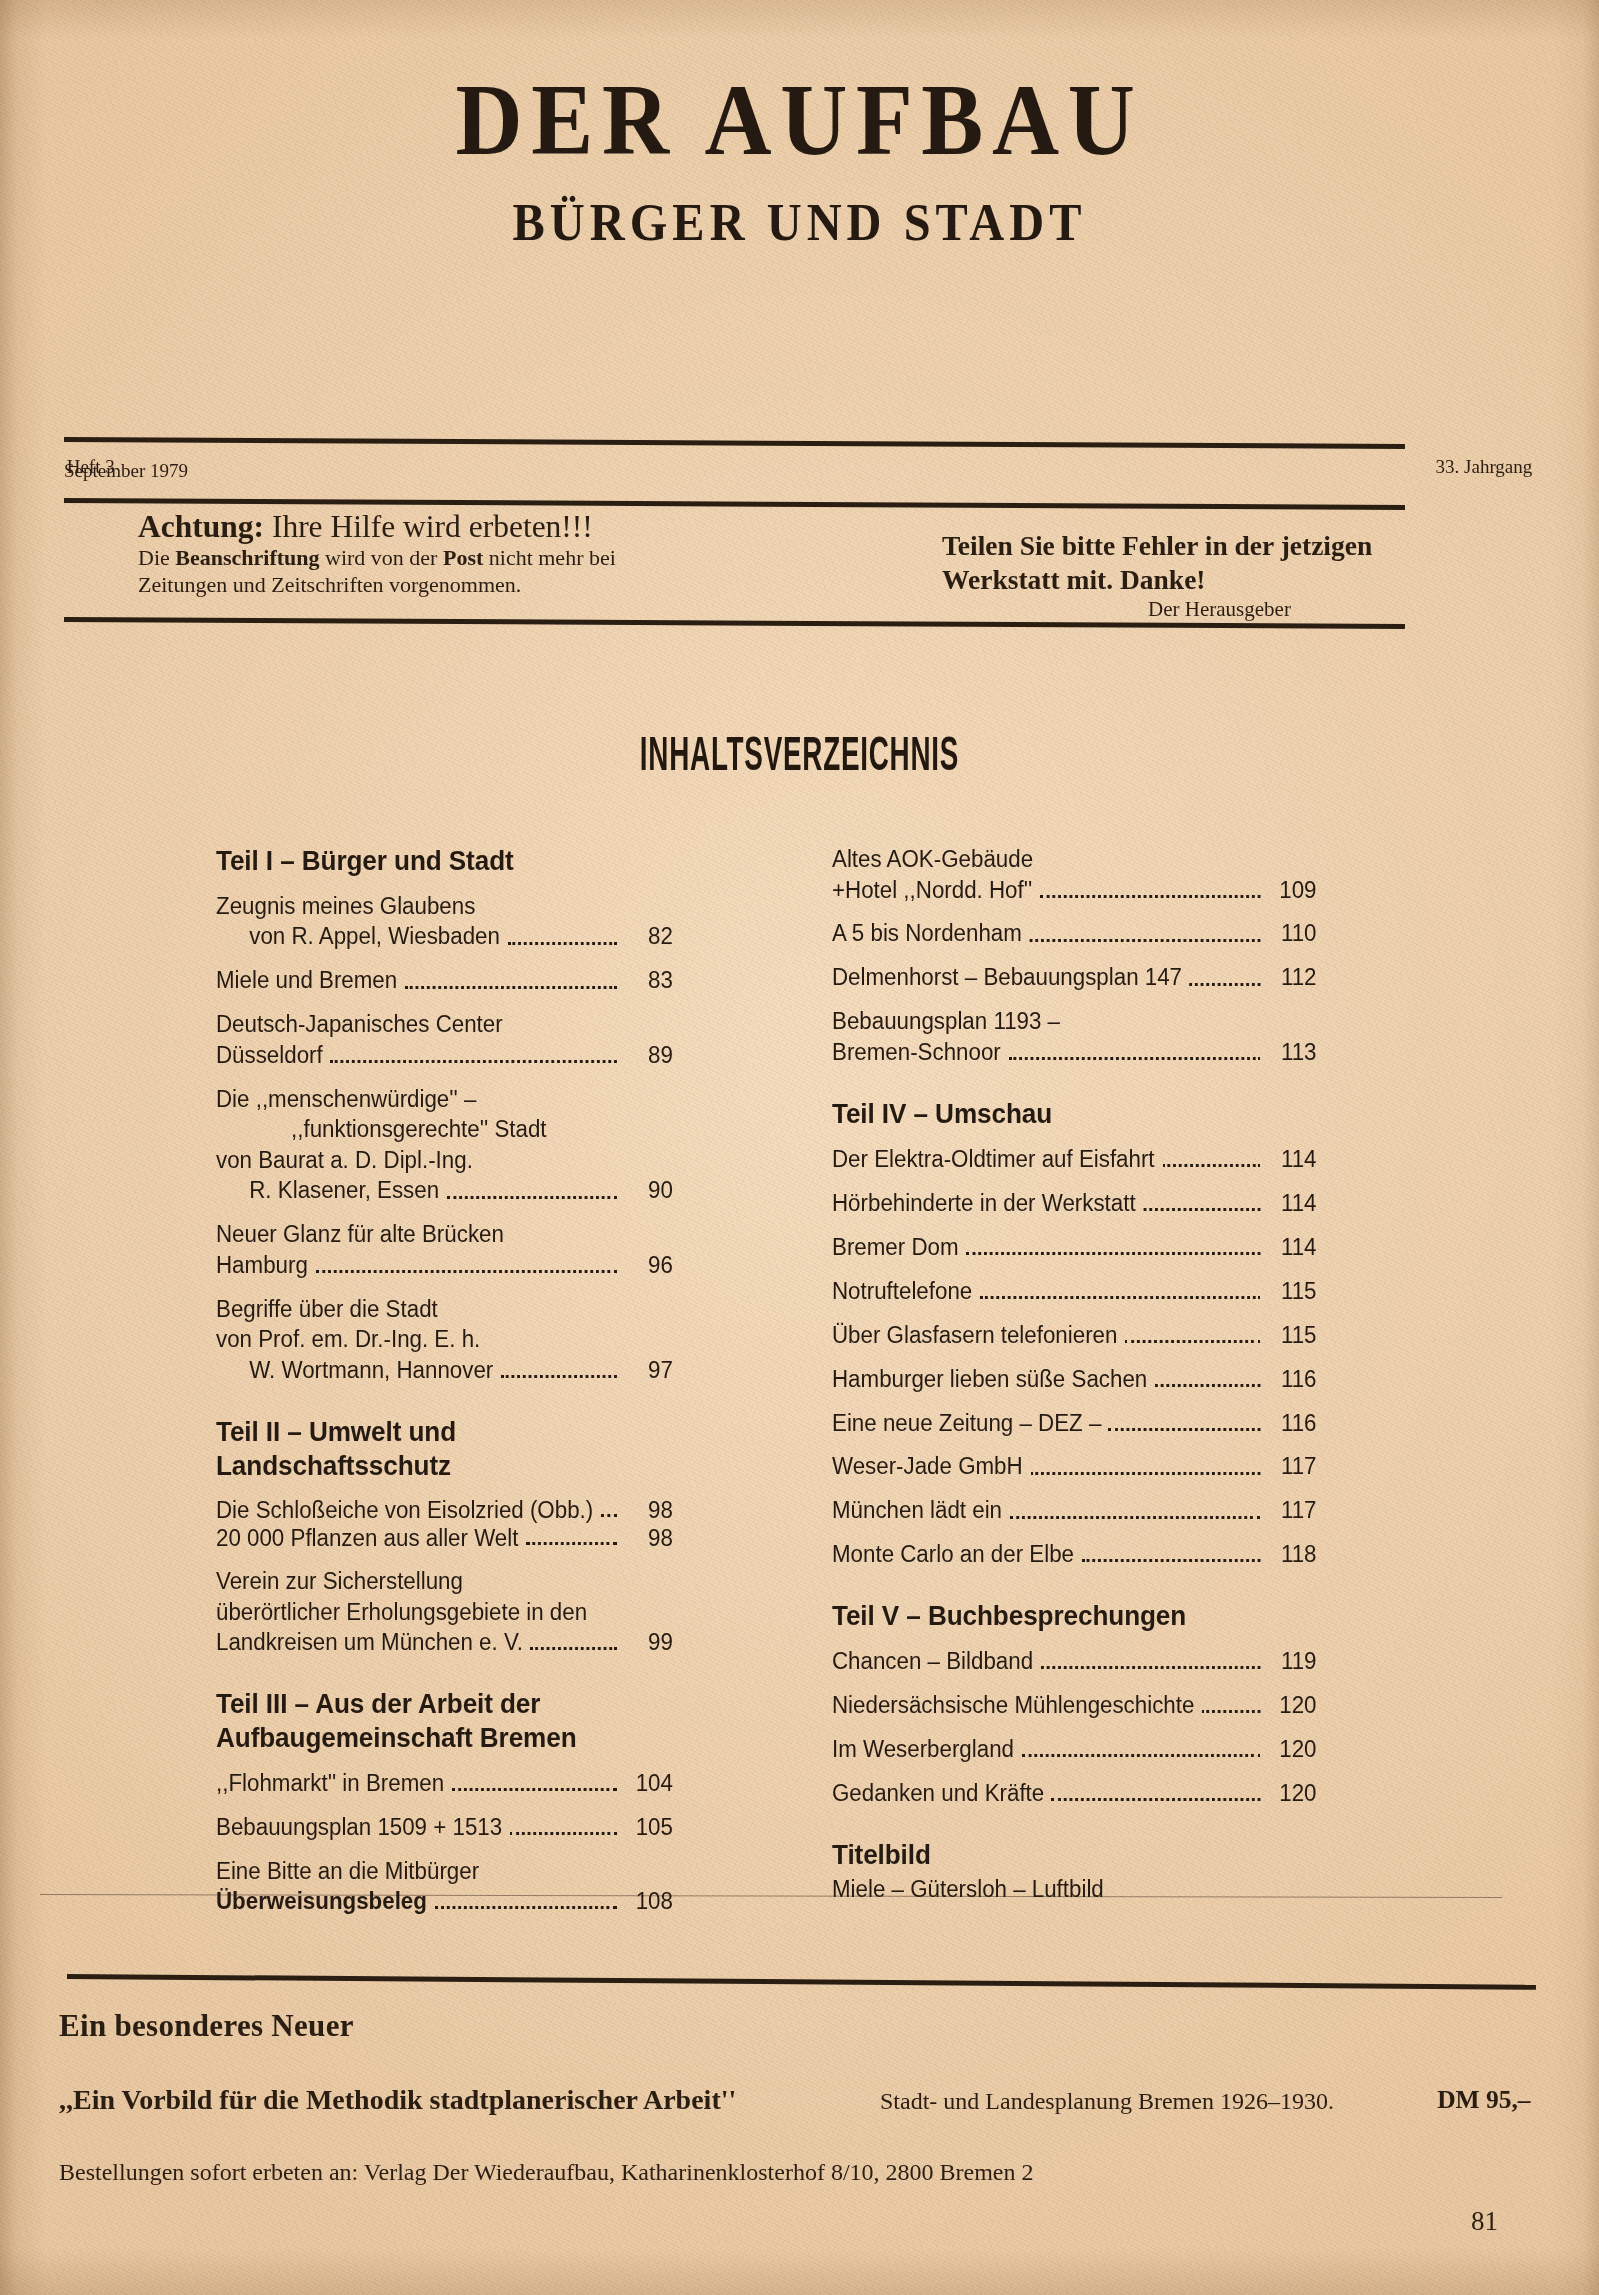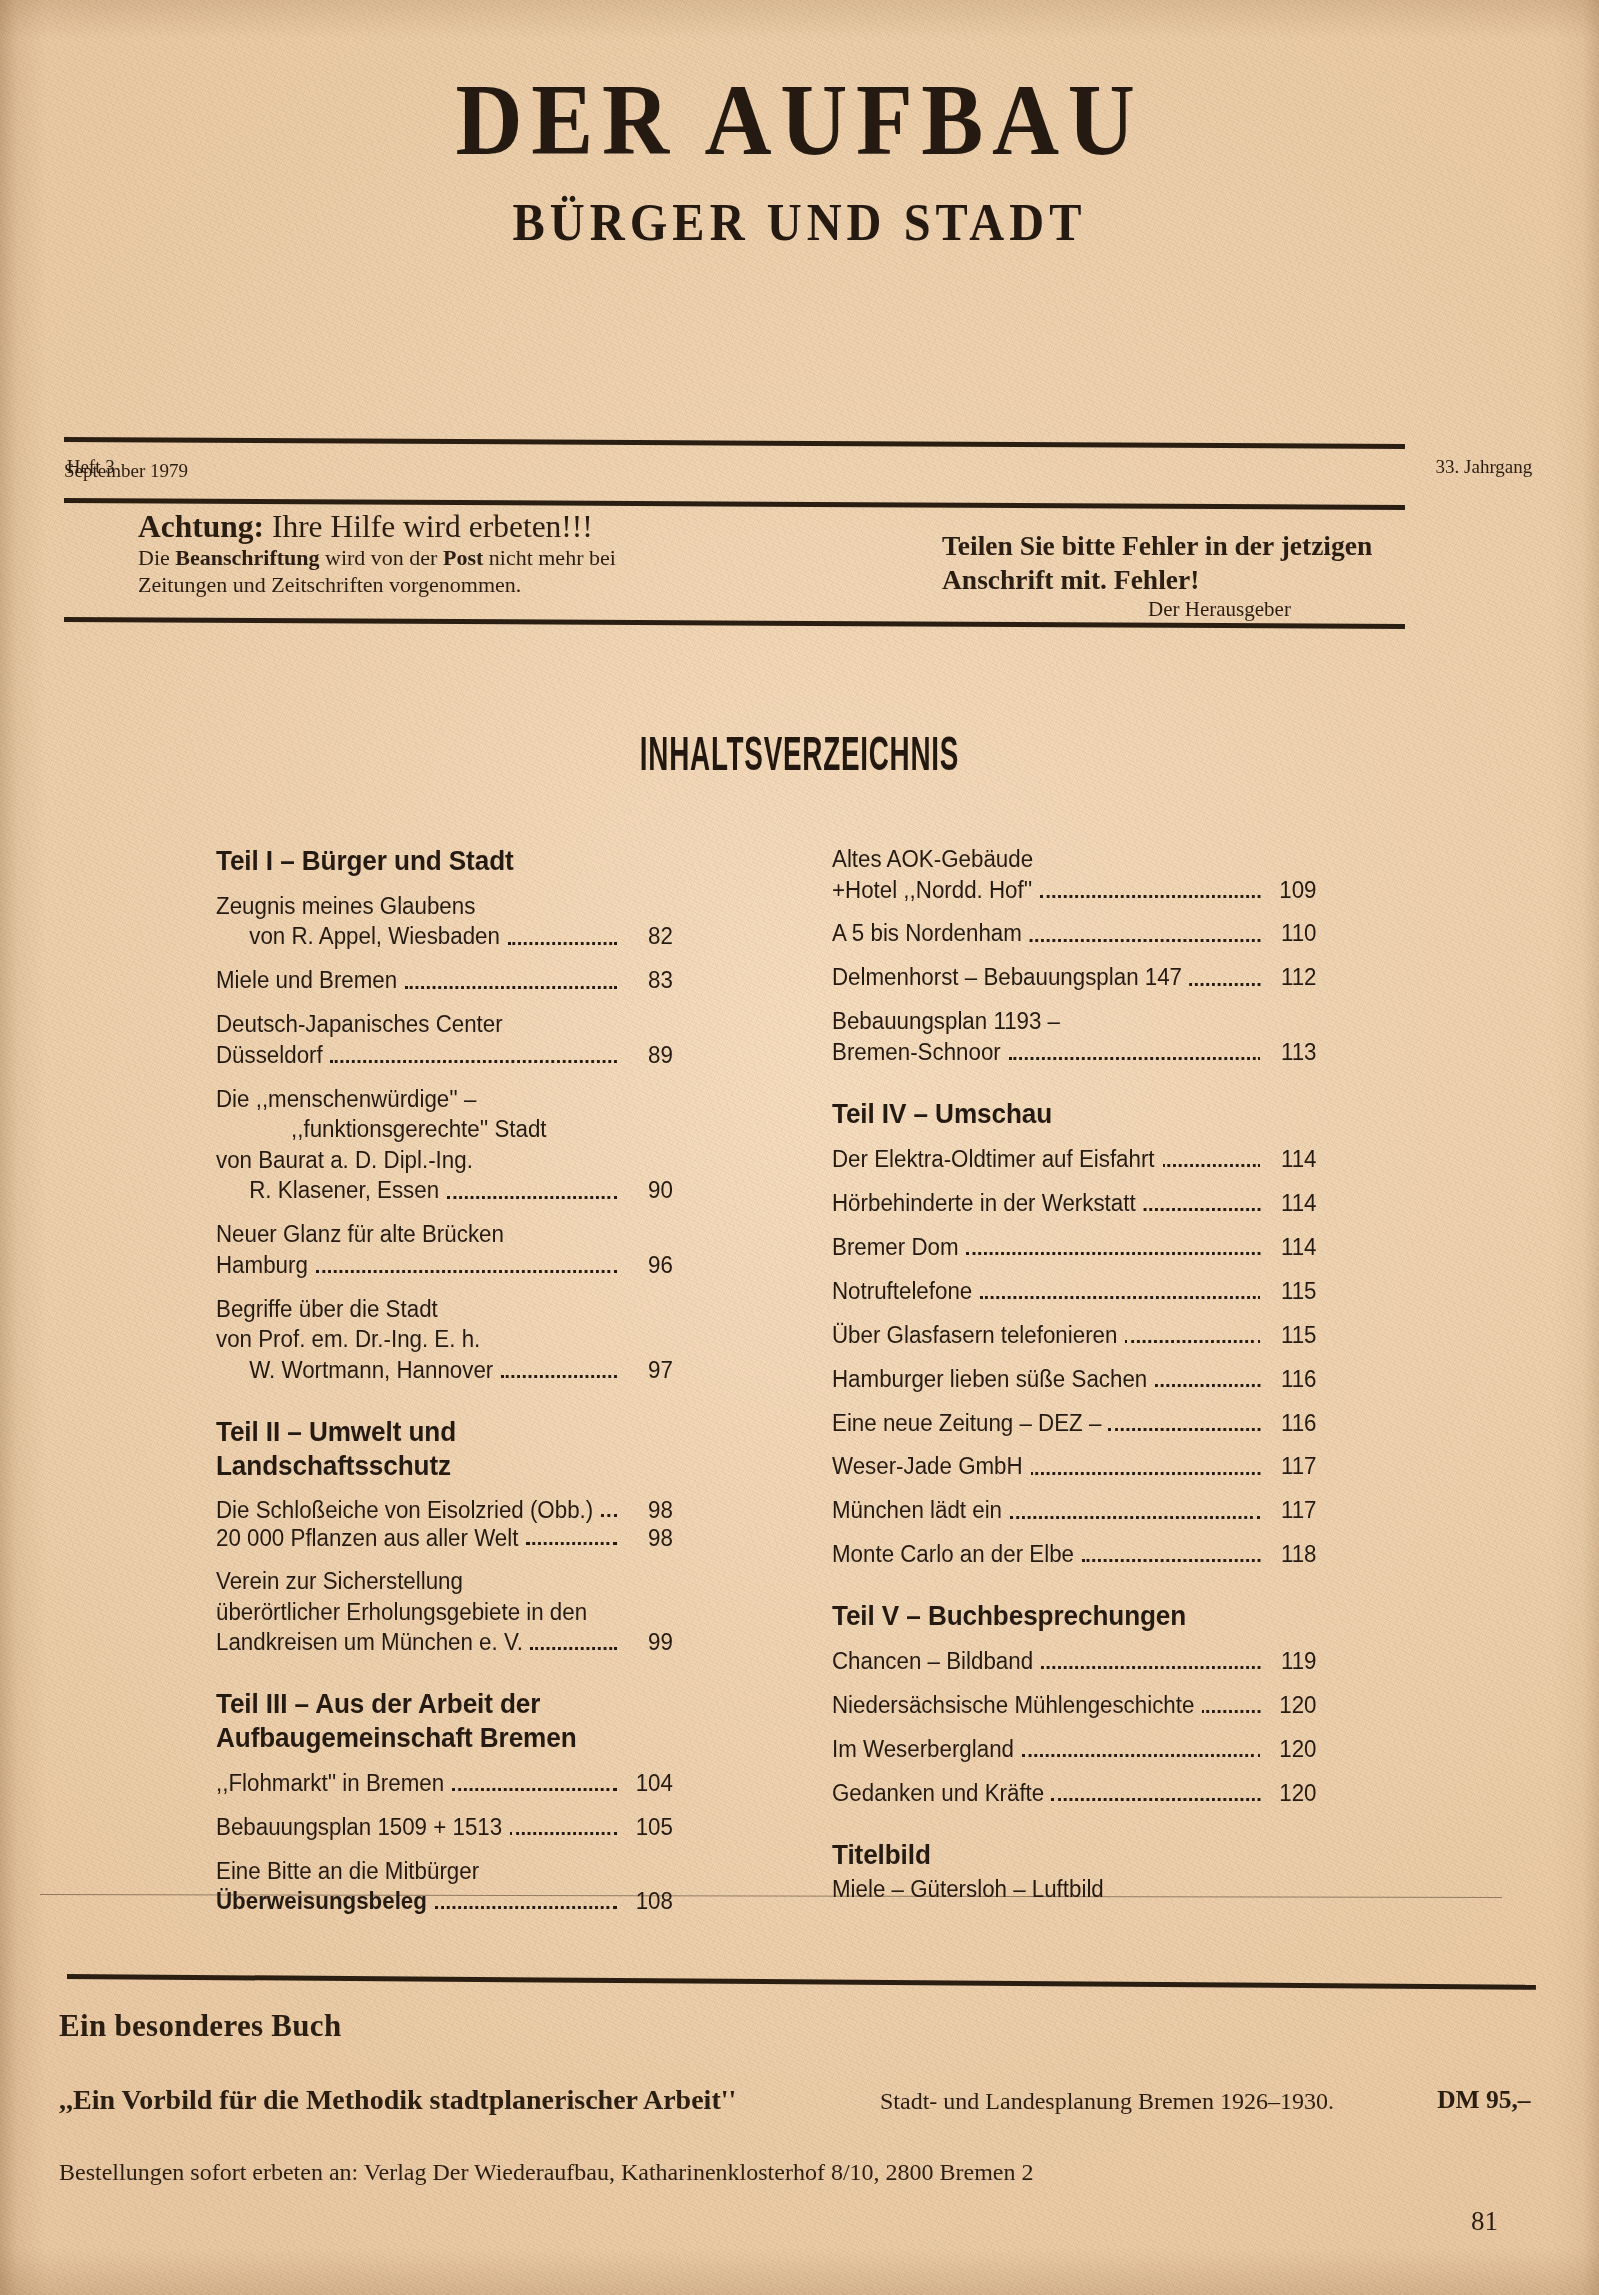--- a/index.html
+++ b/index.html
@@ -141,21 +141,21 @@
       <div class="n-h1">
         <b>Achtung:</b><span> Ihre Hilfe wird erbeten!!!</span>
       </div>
       <div class="n-body">
         <span>Die </span><b>Beanschriftung</b><span> wird von der </span><b>Post</b><span> nicht mehr bei</span><br>
         <span>Zeitungen und Zeitschriften vorgenommen.</span>
       </div>
     </div>
     <div class="right">
       <div class="n-h2">Teilen Sie bitte Fehler in der jetzigen</div>
-      <div class="n-h2">Anschrift mit. Fehler!</div>
+      <div class="n-h2">Werkstatt mit. Danke!</div>
       <div class="n-sig">Der Herausgeber</div>
     </div>
   </div>
 
   <div class="toc-title">INHALTSVERZEICHNIS</div>
 
   <div class="col left" id="col-left">
       <div class="part">
         <div>Teil I – Bürger und Stadt</div>
       </div>
@@ -401,21 +401,21 @@
       </div>
       <div class="entry">
         <div class="ln plain"><span class="t">Miele – Gütersloh – Luftbild</span></div>
       </div>
     </div>
 
   <div class="rule hair tilt" style="left:40px;width:1462px;top:1894px;transform:rotate(0.12deg);"></div>
   <div class="rule thick tilt" style="left:67px;width:1469px;top:1974px;transform:rotate(0.42deg);"></div>
 
   <div class="adblock">
-    <div class="ad-h">Ein besonderes Buch</div>
+    <div class="ad-h">Ein besonderes Neuer</div>
     <div class="ad-row">
       <span class="ad-title">,,Ein Vorbild für die Methodik stadtplanerischer Arbeit''</span>
       <span class="ad-sub">Stadt- und Landesplanung Bremen 1926–1930.</span>
       <span class="ad-price">DM 95,–</span>
     </div>
     <div class="ad-order">
       <b>Bestellungen sofort erbeten an:</b><span> Verlag Der Wiederaufbau, Katharinenklosterhof 8/10, 2800 Bremen 2</span>
     </div>
   </div>
 

